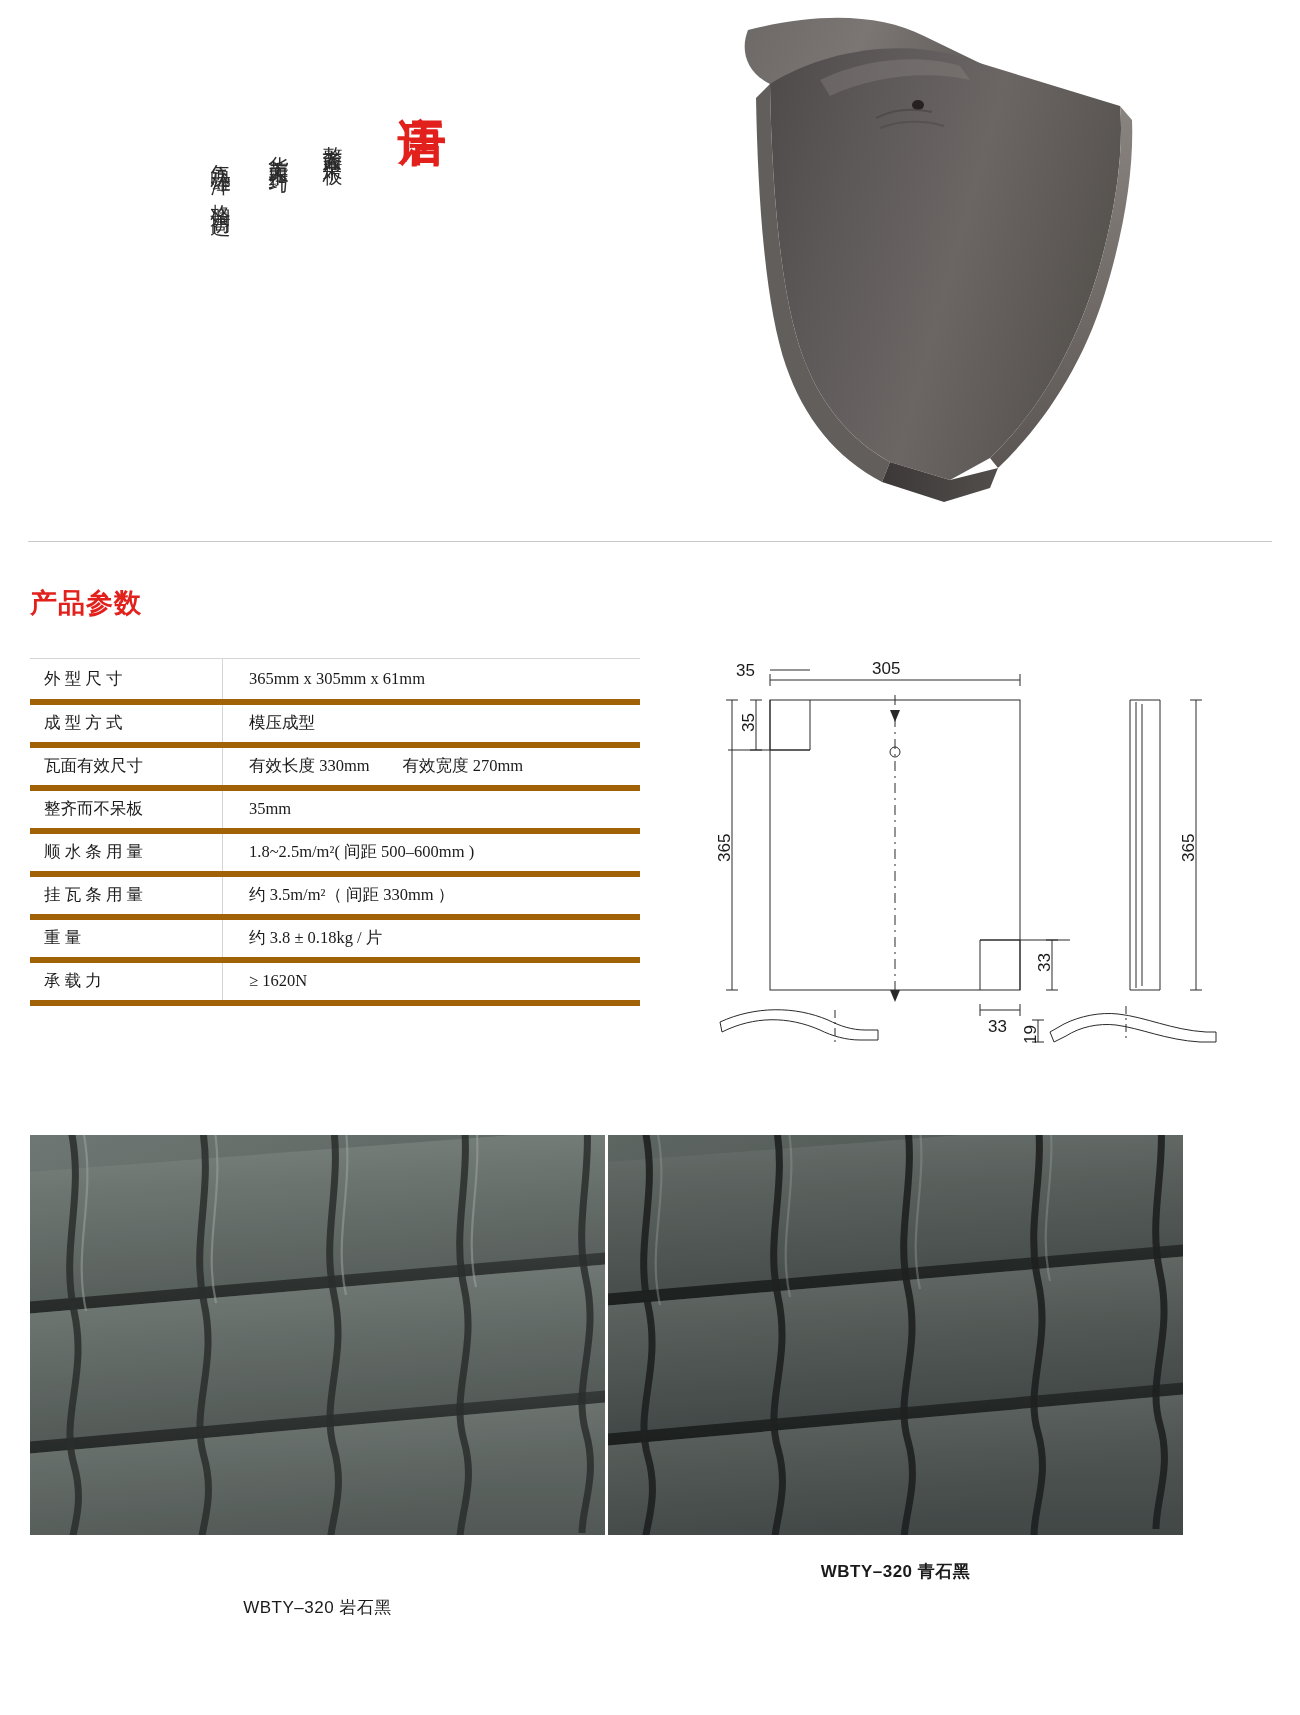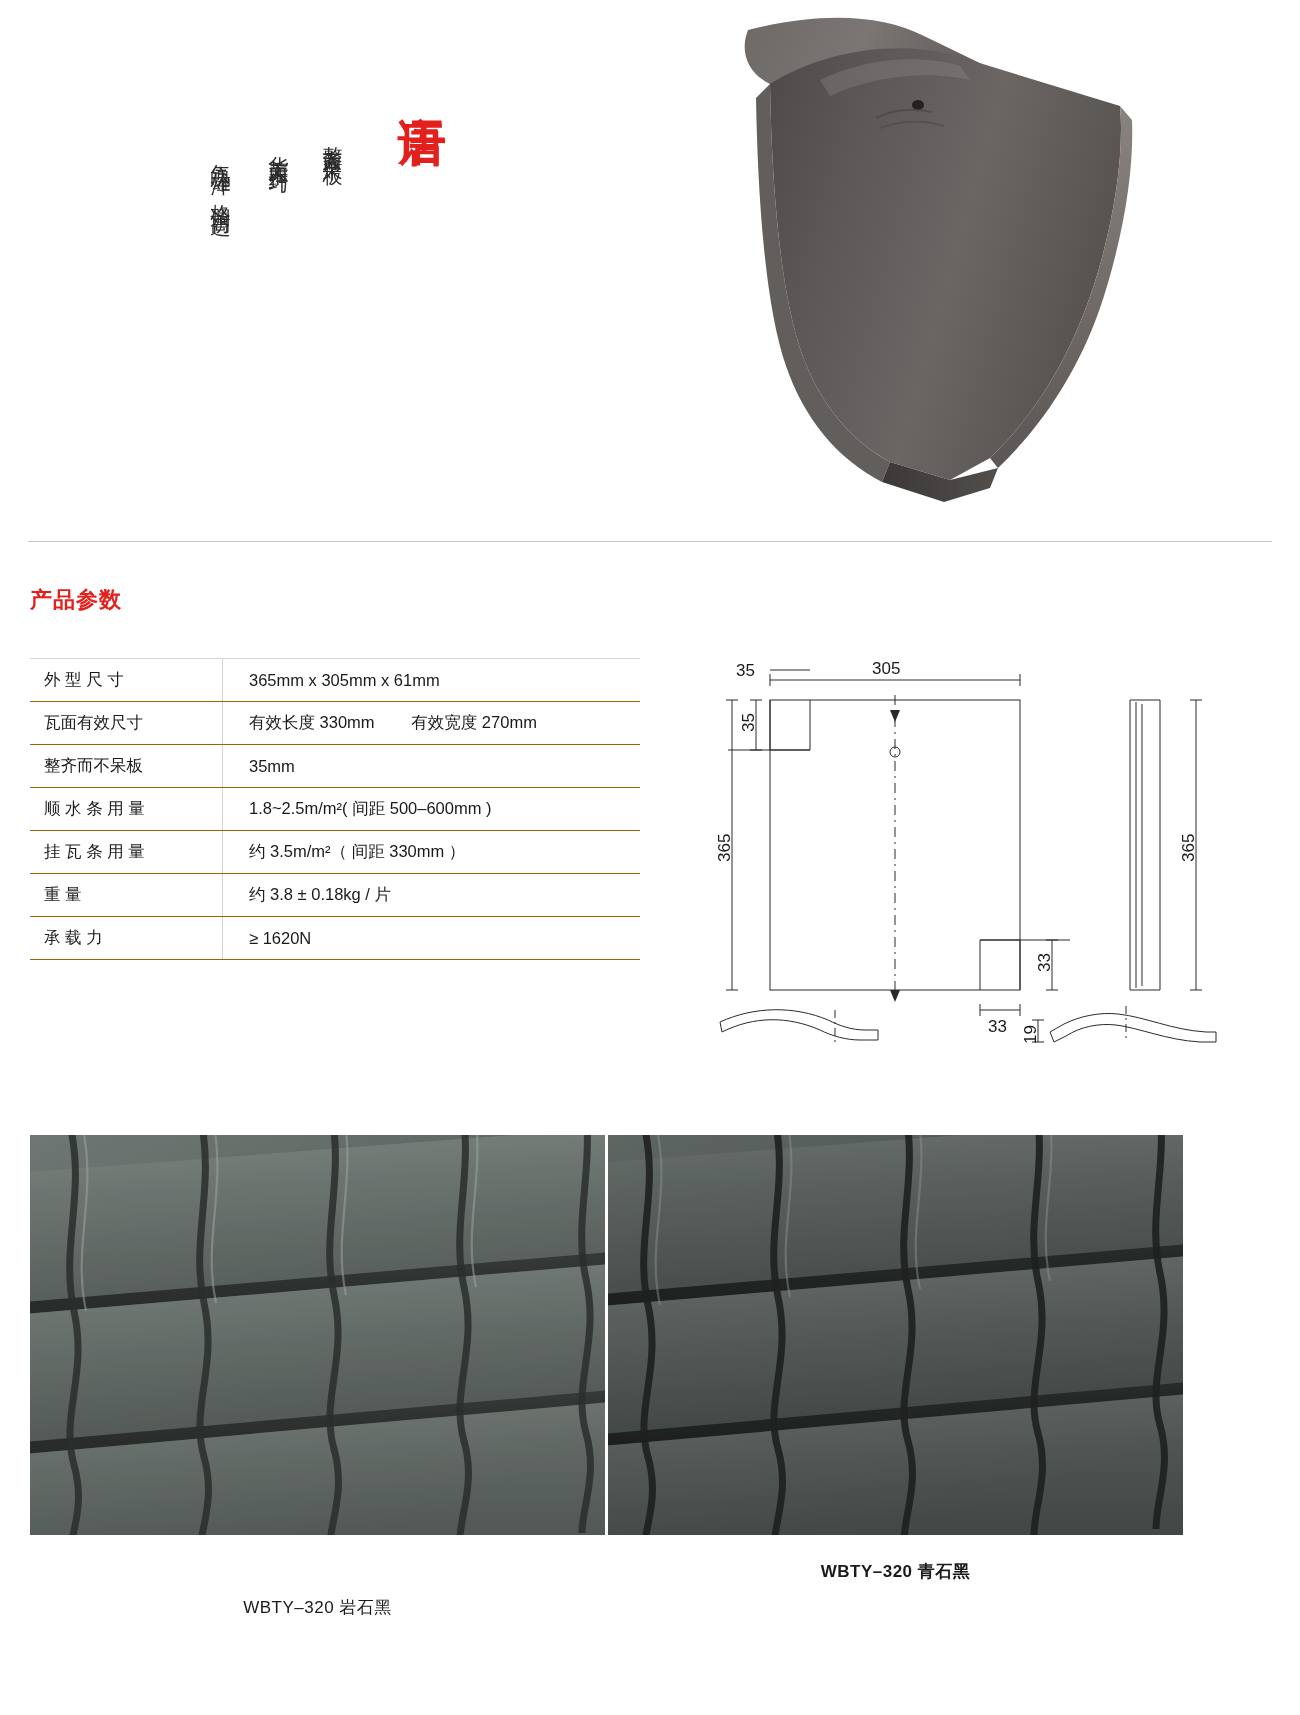--- a/index.html
+++ b/index.html
@@ -71,41 +71,42 @@
     width: 1244px;
     height: 1px;
     background: #c9c9c9;
   }
 
   
   #section-title {
     position: absolute;
     left: 30px;
     top: 585px;
-    font-size: 22px;
+    font-size: 27px;
     font-weight: bold;
     color: #e2201c;
     letter-spacing: 1px;
     font-family: "DejaVu Sans", "Liberation Sans", sans-serif;
   }
 
   
   #spec-table {
     position: absolute;
     left: 30px;
     top: 658px;
     width: 610px;
     border-collapse: collapse;
     font-size: 16.5px;
   }
   #spec-table tr { height: 43px; }
   #spec-table td {
-    border-bottom: 1px solid #a16207;
+    border-bottom: 6px solid #a16207;
     vertical-align: middle;
     padding: 0;
+    font-family: Liberation Serif, serif;
   }
   #spec-table tr:first-child td { border-top: 1px solid #d5d5d5; }
   #spec-table td.k {
     width: 168px;
     padding-left: 14px;
     padding-right: 10px;
     border-right: 1px solid #d5d5d5;
     letter-spacing: 0px;
     white-space: nowrap;
   }
@@ -216,20 +217,24 @@
 
 <div id="section-title">产品参数</div>
 
 <table id="spec-table">
   <tbody>
     <tr>
       <td class="k">外 型 尺 寸</td>
       <td class="v">365mm x 305mm x 61mm</td>
     </tr>
     <tr>
+      <td class="k">成 型 方 式</td>
+      <td class="v">模压成型</td>
+    </tr>
+    <tr>
       <td class="k">瓦面有效尺寸</td>
       <td class="v">有效长度 330mm        有效宽度 270mm</td>
     </tr>
     <tr>
       <td class="k">整齐而不呆板</td>
       <td class="v">35mm</td>
     </tr>
     <tr>
       <td class="k">顺 水 条 用 量</td>
       <td class="v">1.8~2.5m/m²( 间距 500–600mm )</td>

